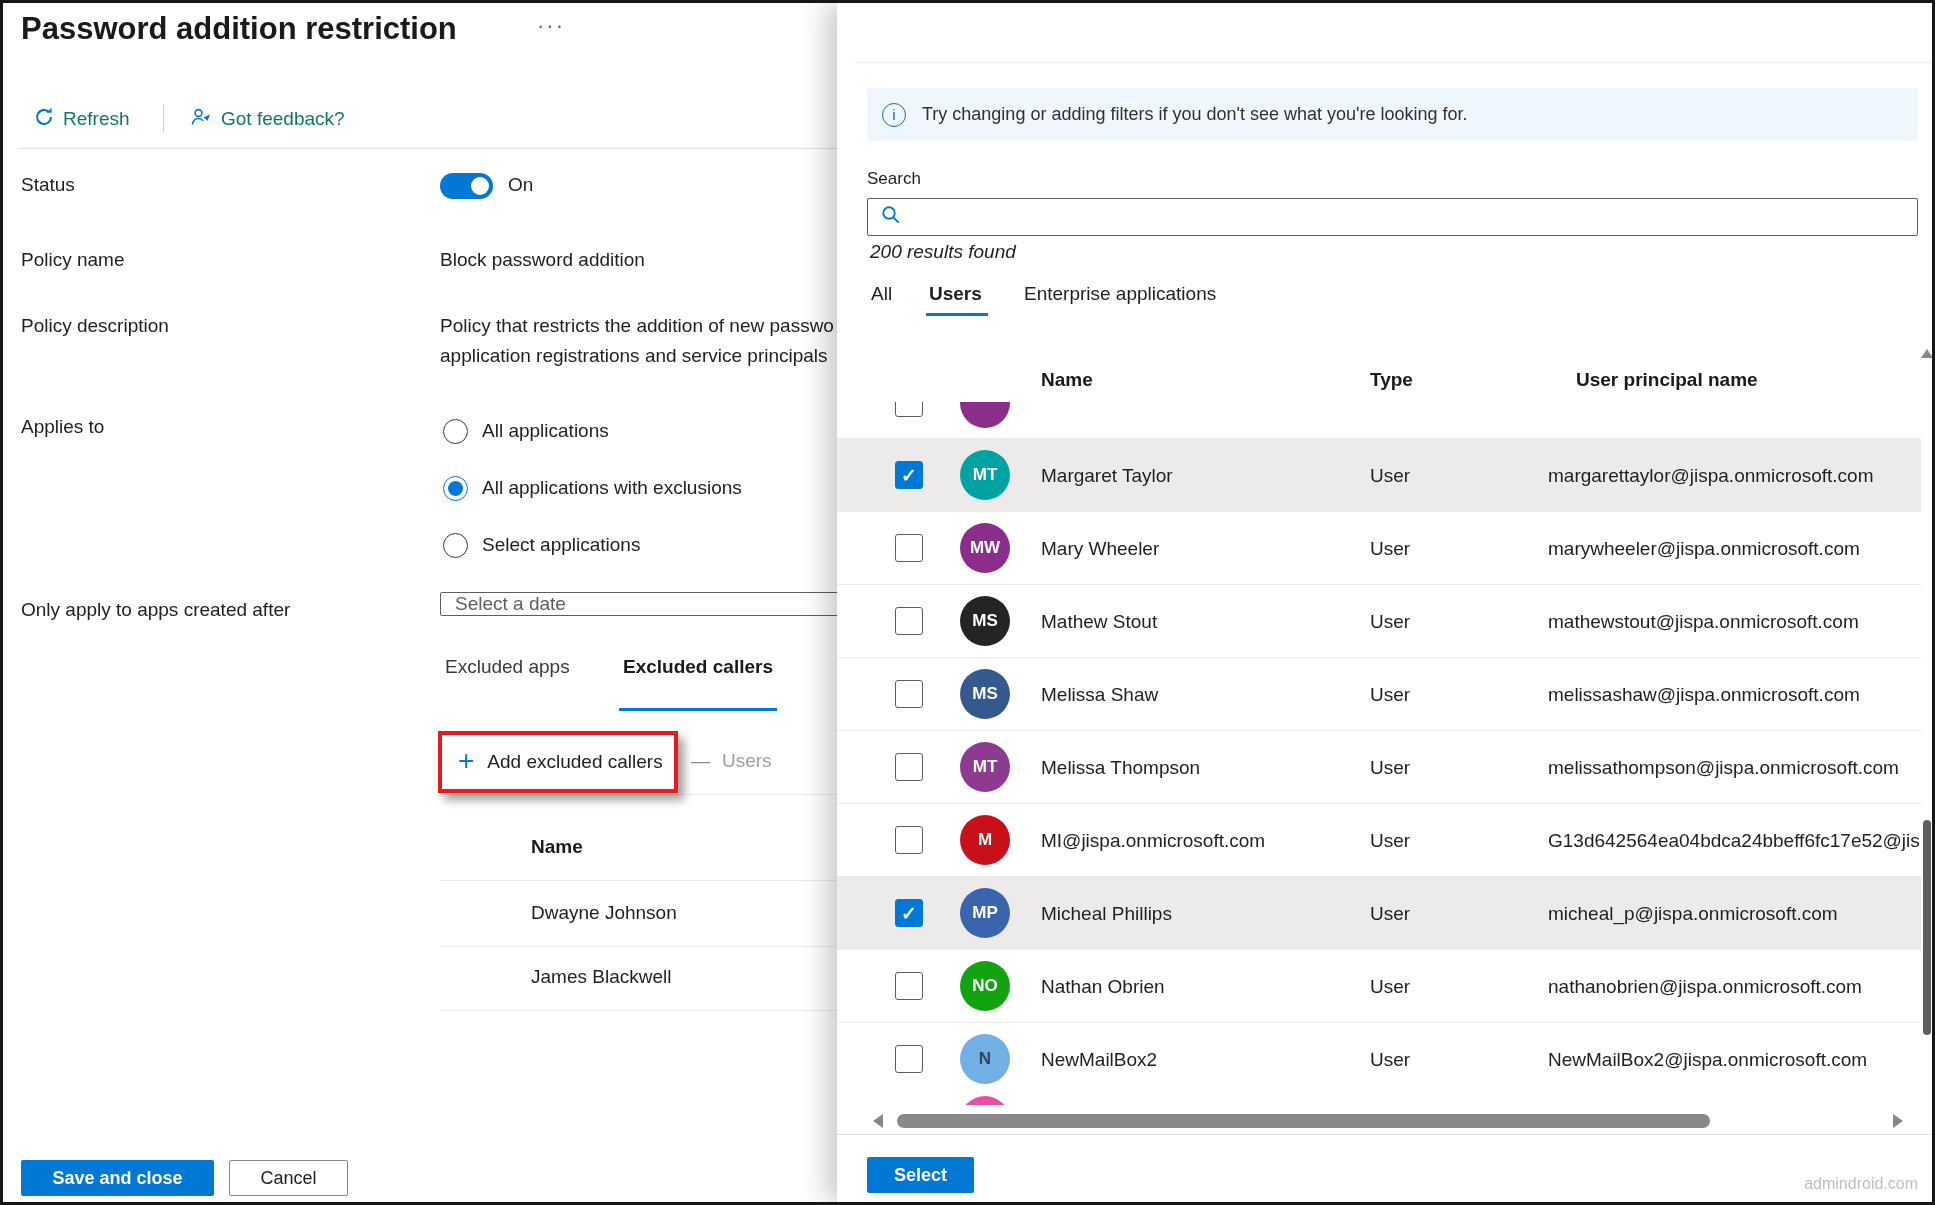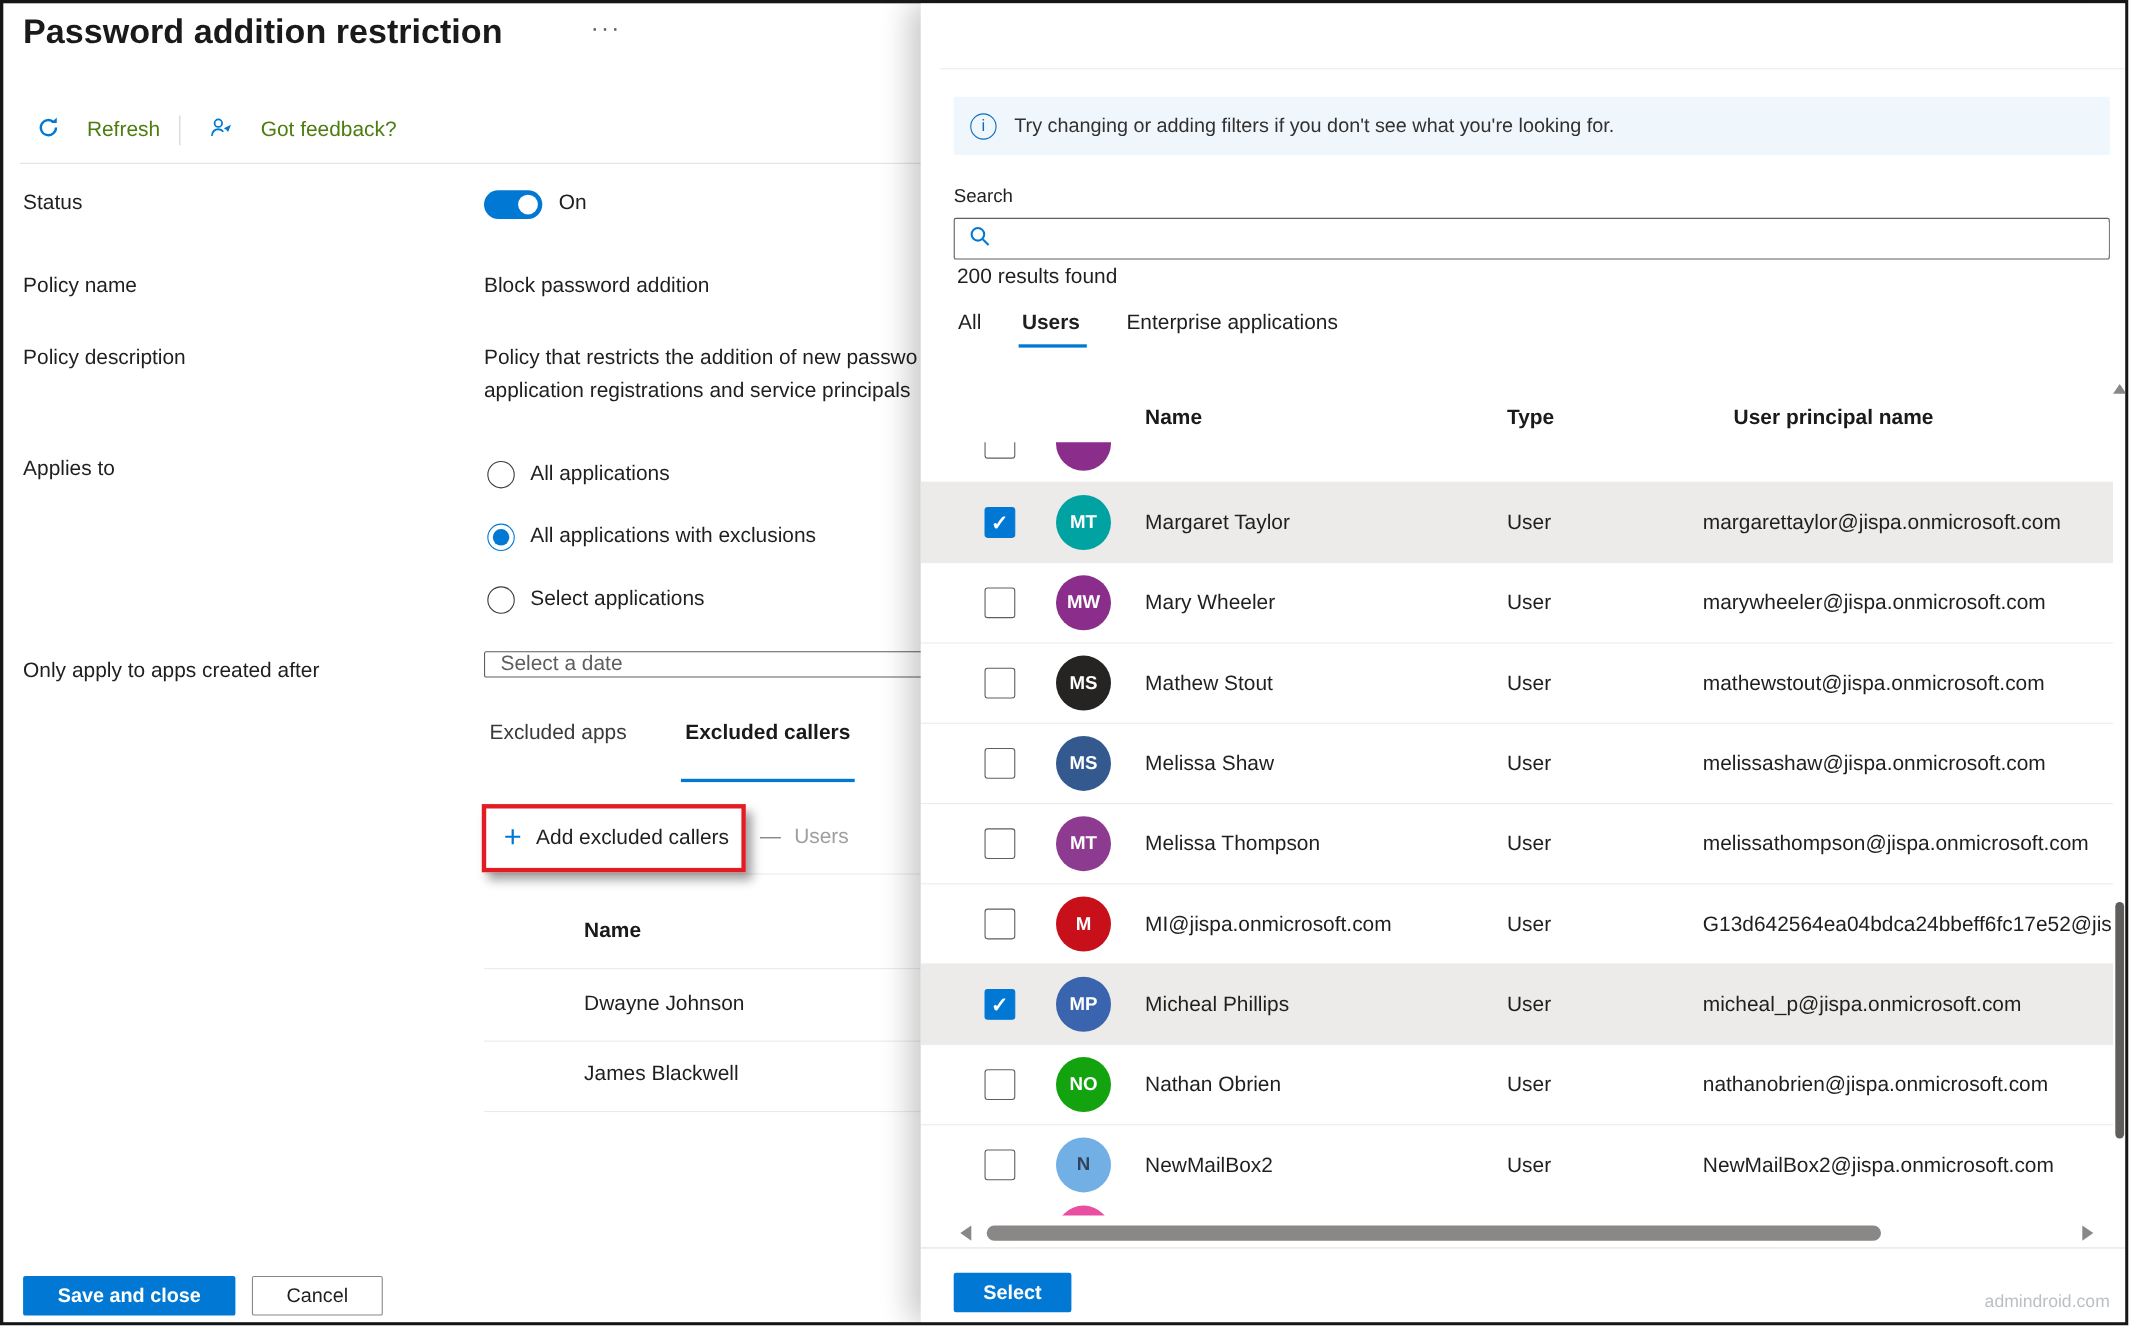--- a/index.html
+++ b/index.html
@@ -11,21 +11,21 @@
     background: #fff;
     font-family: "Liberation Sans", sans-serif;
     color: #201f1e;
     overflow: hidden;
   }
   .abs { position: absolute; }
 
   
   .title { left:18px; top:8px; font-size:31px; font-weight:bold; color:#1a1a1a; }
   .title-dots { left:534px; top:10px; font-size:22px; color:#5f5e5c; letter-spacing:2px; cursor:pointer; }
-  .toolbar-item { top:102px; height:28px; display:flex; align-items:center; gap:24px; font-size:19px; color:#4d7c0f; cursor:pointer; }
+  .toolbar-item { top:102px; height:28px; display:flex; align-items:center; gap:8px; font-size:19px; color:#0f766e; cursor:pointer; }
   .tb-refresh { left:30px; }
   .tb-feedback { left:187px; }
   .tb-sep { left:160px; top:102px; width:1px; height:27px; background:#d2d0ce; }
   .toolbar-divider { left:15px; top:145px; width:822px; height:1px; background:#e3e1df; }
 
   .flabel { left:18px; font-size:19px; color:#201f1e; }
   .fvalue { left:437px; font-size:19px; color:#201f1e; }
 
   .toggle { left:437px; top:170px; width:53px; height:26px; background:#0078d4; border-radius:13px; cursor:pointer; }
   .toggle .knob { position:absolute; right:4px; top:4px; width:18px; height:18px; background:#fff; border-radius:50%; }
@@ -72,21 +72,21 @@
   .banner { left:30px; top:85px; width:1051px; height:53px; background:#eff6fc; border-radius:2px;
     display:flex; align-items:center; gap:16px; padding-left:15px; }
   .banner .info-ic { width:24px; height:24px; border-radius:50%; border:1.6px solid #0f6cbd; color:#0f6cbd;
     font-size:15px; display:flex; align-items:center; justify-content:center; flex:0 0 auto; }
   .banner .txt { font-size:18px; color:#323130; }
 
   .search-label { left:30px; top:166px; font-size:17px; color:#201f1e; }
   .search-box { left:30px; top:195px; width:1051px; height:38px; border:1px solid #605e5c; border-radius:2px; background:#fff;
     display:flex; align-items:center; padding-left:12px; gap:8px; }
   .search-box input { border:none; outline:none; flex:1; height:30px; font-size:19px; font-family:"Liberation Sans",sans-serif; }
-  .results { left:33px; top:238px; font-size:19px; color:#201f1e; }
+  .results { left:33px; top:238px; font-size:19px; color:#201f1e;font-style:italic; }
 
   .ptab { top:280px; font-size:19px; color:#201f1e; cursor:pointer; }
   .ptab-all { left:34px; }
   .ptab-users { left:92px; font-weight:bold; }
   .ptab-ea { left:187px; }
   .ptab-underline { left:89px; top:310px; width:62px; height:3px; background:#0078d4; }
 
   .col-head { top:366px; font-size:19px; font-weight:bold; color:#1a1a1a; }
   .col-name { left:204px; } .col-type { left:533px; } .col-upn { left:711px;margin-left:28px; }
 

